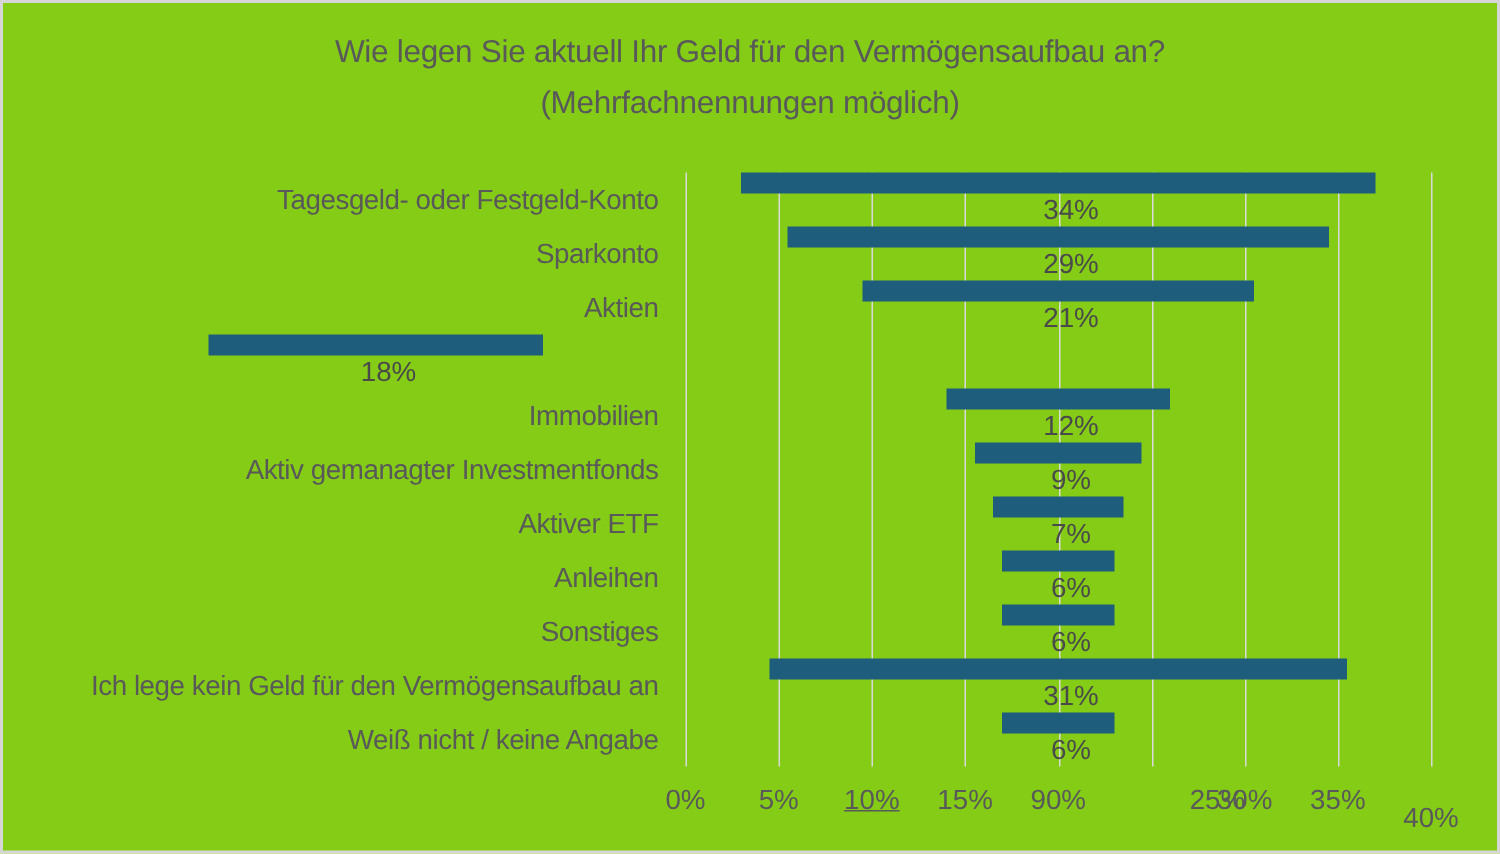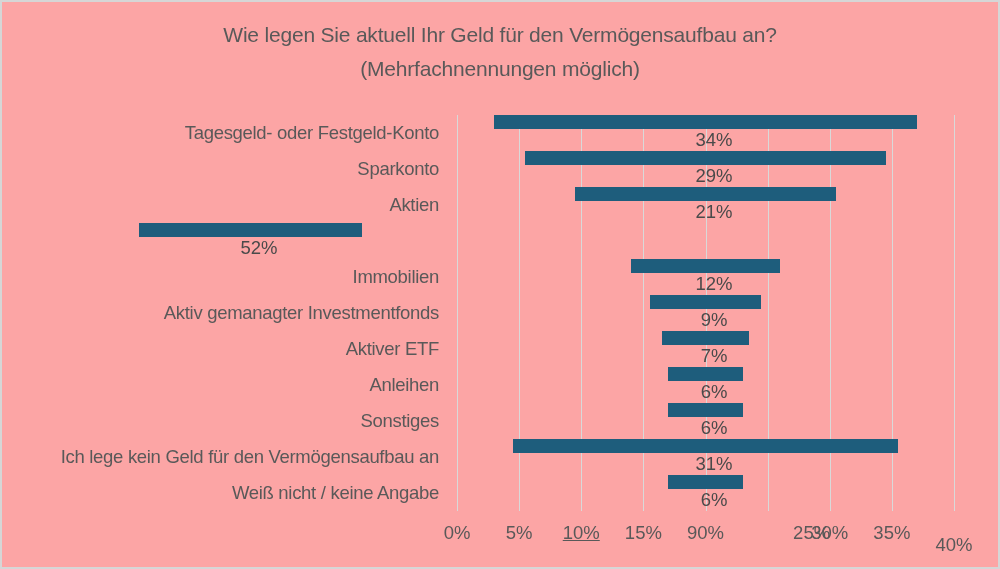--- a/index.html
+++ b/index.html
@@ -6,21 +6,21 @@
     margin: 0;
     padding: 0;
     background: #ffffff;
     font-family: "Liberation Sans", sans-serif;
   }
   .canvas {
     position: relative;
     width: 1000px;
     height: 569px;
     box-sizing: border-box;
-    background: #fca5a5;
+    background: #84cc16;
     border: 2px solid #d6d6d6;
     overflow: hidden;
   }
   .chart-title {
     position: absolute;
     top: 16px;
     left: 0;
     width: 100%;
     text-align: center;
     color: #595959;
@@ -147,21 +147,21 @@
     <div class="label-cell">Aktien</div>
     <div class="track">
       <div class="bar" style="width: 52.5%; background: rgb(30, 93, 124);"></div>
       <span class="value-label">21%</span>
     </div>
   </div>
 
   <div class="row">
     <div class="track">
       <div class="bar" style="width: 45%; background: rgb(30, 93, 124);"></div>
-      <span class="value-label">52%</span>
+      <span class="value-label">18%</span>
     </div>
   </div>
 
   <div class="row">
     <div class="label-cell">Immobilien</div>
     <div class="track">
       <div class="bar" style="width: 30%; background: rgb(30, 93, 124);"></div>
       <span class="value-label">12%</span>
     </div>
   </div>

